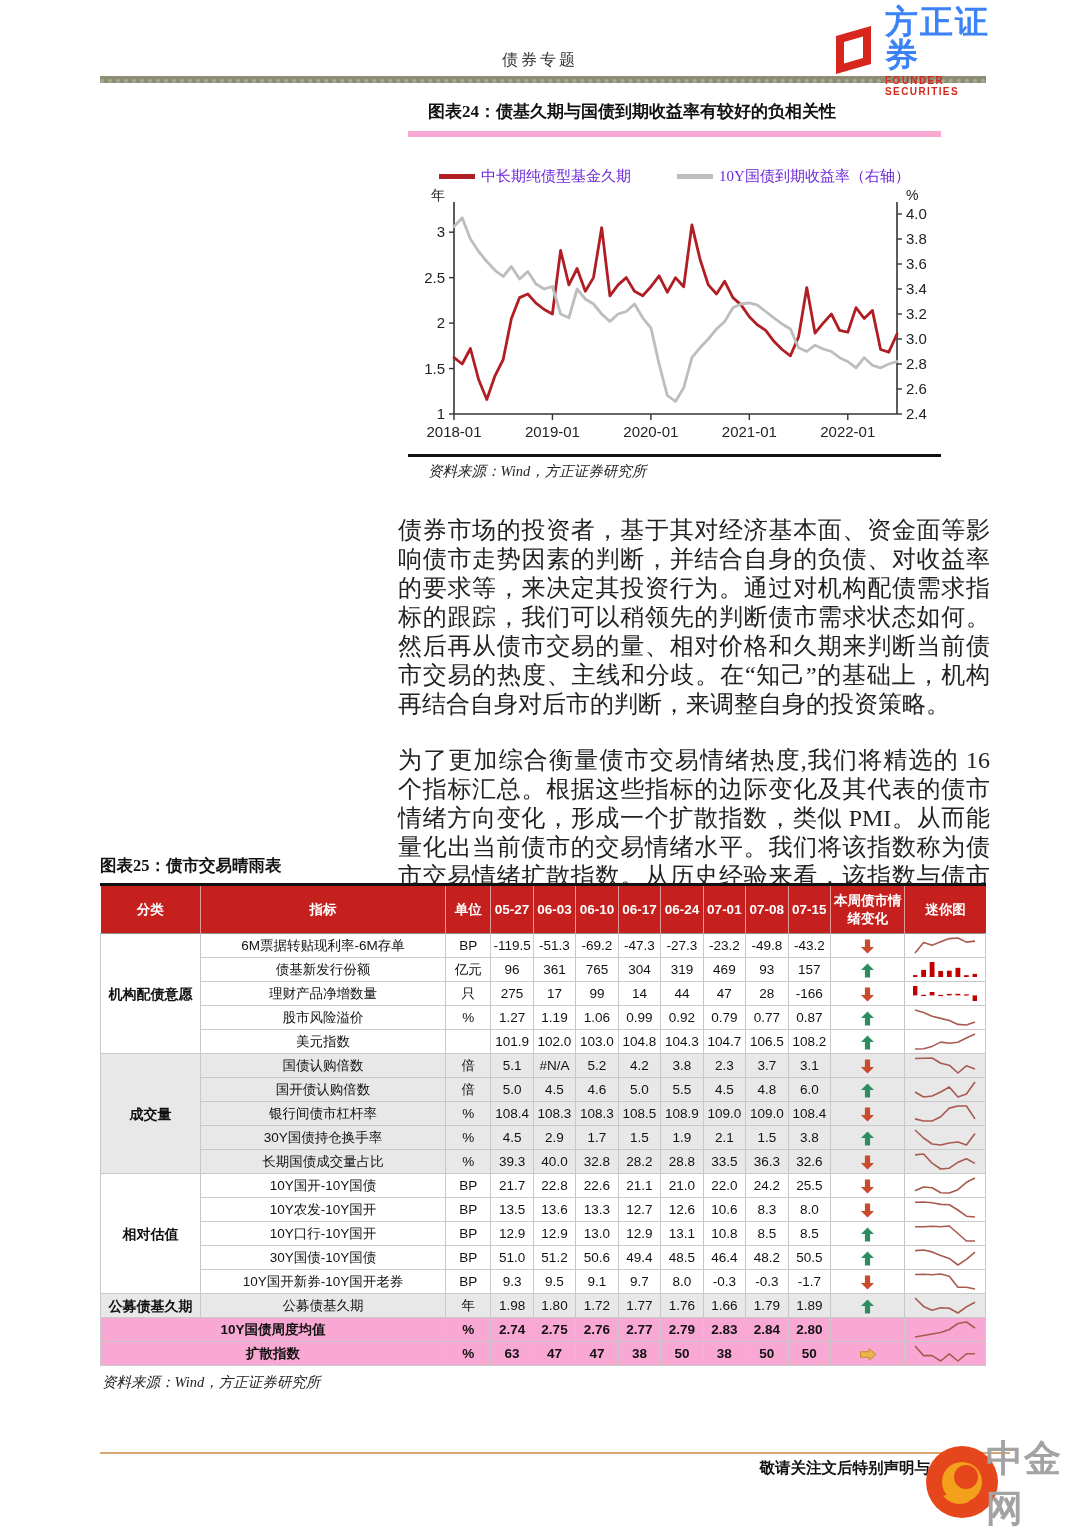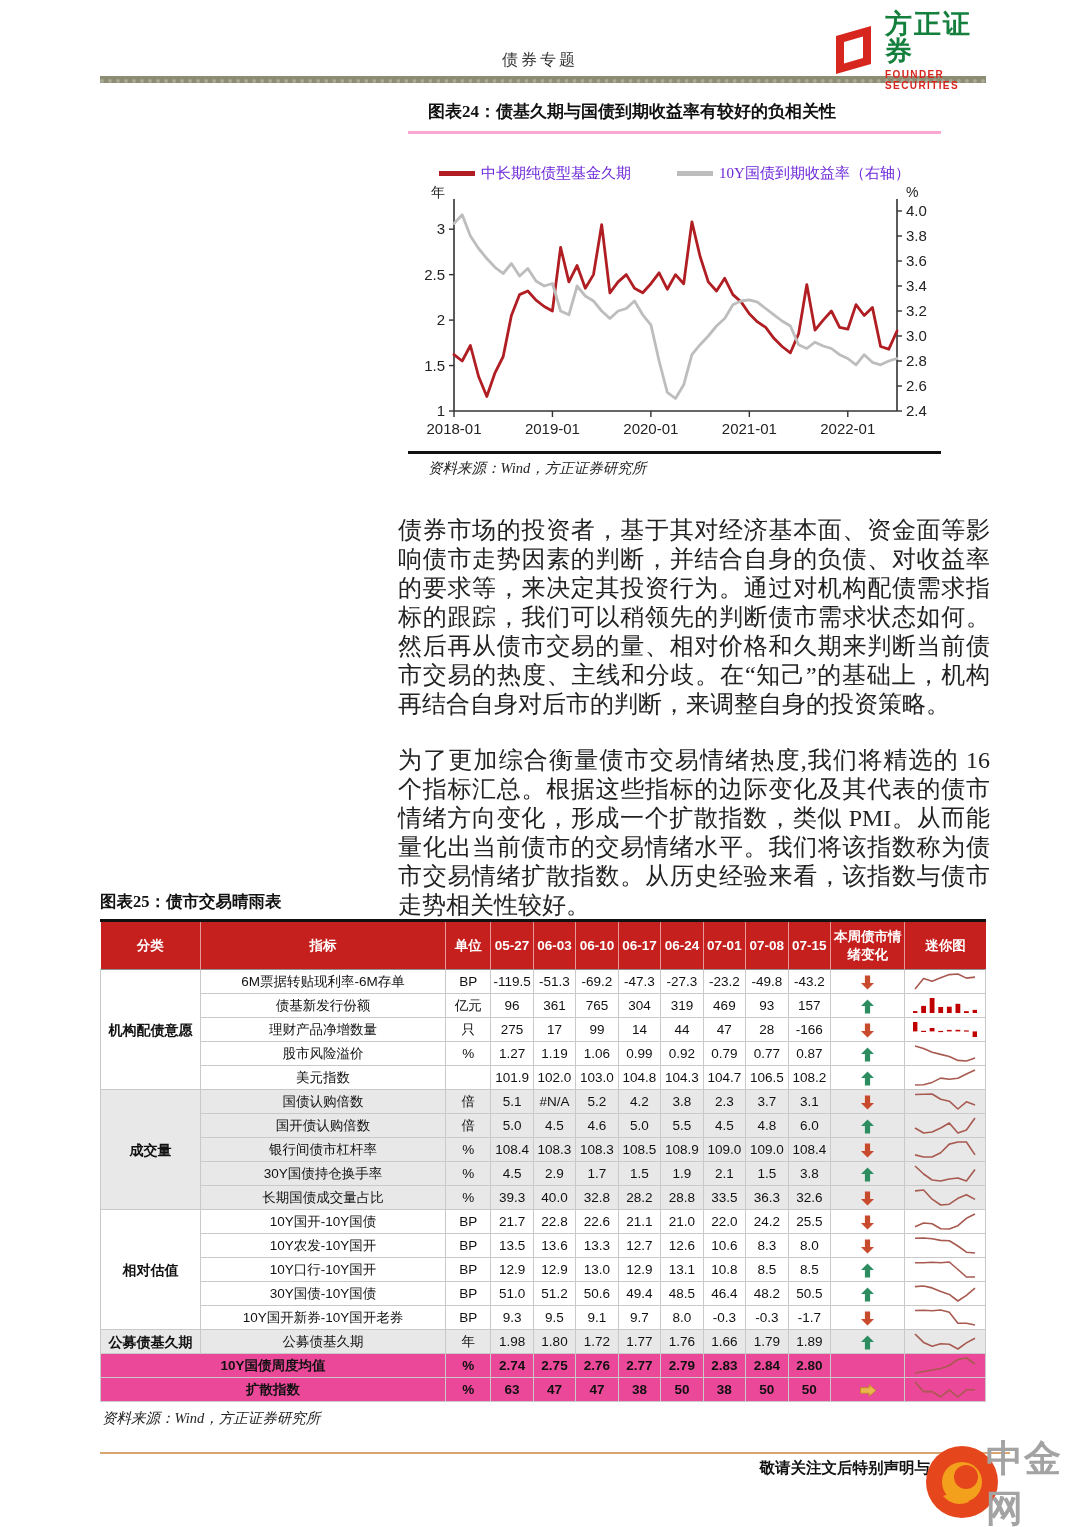--- a/index.html
+++ b/index.html
@@ -5,54 +5,54 @@
   html,body{margin:0;padding:0;background:#fff;}
   .page{position:relative;width:1080px;height:1527px;background:#fff;overflow:hidden;
         font-family:"Liberation Sans",sans-serif;color:#1a1a1a;}
 
   
   .doc-type{position:absolute;top:50px;left:0;width:100%;text-align:center;
             font-family:"Liberation Serif",serif;font-size:16px;letter-spacing:3px;color:#333;}
   .header-rule{position:absolute;top:76px;left:100px;width:886px;height:3px;
                background:#8d8d74;border-bottom:4px dotted #a9a995;}
   .logo{position:absolute;top:20px;left:833px;width:165px;height:62px;display:flex;align-items:center;gap:8px;}
-  .logo-text-cn{font-size:27px;font-weight:bold;color:#15803d;letter-spacing:2px;line-height:1;
+  .logo-text-cn{font-size:33px;font-weight:bold;color:#3b82f6;letter-spacing:2px;line-height:1;
                 font-family:"Liberation Sans",sans-serif;}
   .logo-text-en{font-size:10px;font-weight:bold;color:#d7261e;letter-spacing:1.4px;margin-top:4px;}
 
   
   .chart-block{position:absolute;top:100px;left:408px;width:533px;}
   .chart-title{font-family:"Liberation Serif",serif;font-weight:bold;font-size:17px;color:#111;
-               padding:0 0 8px 20px;border-bottom:3px solid #f9a8d4;}
+               padding:0 0 8px 20px;border-bottom:6px solid #f9a8d4;}
   .legend{display:flex;justify-content:center;gap:46px;margin-top:30px;
           font-family:"Liberation Serif",serif;font-size:15px;color:#6d28d9;align-items:center;}
   .legend-item{display:flex;align-items:center;gap:6px;}
   .legend-swatch{display:inline-block;width:36px;height:5px;}
   .chart-source{border-top:3px solid #111;margin-top:4px;padding:5px 0 0 20px;
                 font-family:"Liberation Serif",serif;font-style:italic;font-size:14.5px;color:#222;}
 
   
   .text-block{position:absolute;top:516px;left:398px;width:592px;}
   .text-block p{font-family:"Liberation Serif",serif;font-size:24px;line-height:29px;
                 text-align:justify;color:#222;margin:0 0 27px 0;}
 
   
-  .table-block{position:absolute;top:855px;left:100px;width:886px;margin-top:36px;}
+  .table-block{position:absolute;top:855px;left:100px;width:886px;}
   .table-title{font-family:"Liberation Serif",serif;font-weight:bold;font-size:16.5px;color:#111;
                padding-bottom:6px;border-bottom:3px solid #111;}
   table.rain{width:100%;border-collapse:collapse;table-layout:fixed;margin-top:0;}
   table.rain th{background:#c5201e;color:#fff;font-size:13.5px;font-weight:bold;
                 padding:6px 1px;line-height:1.3;border-left:1px solid rgba(255,255,255,.55);}
   table.rain th:first-child{border-left:none;}
   table.rain td{font-size:13.5px;text-align:center;padding:2px 1px;line-height:18px;
                 border:1px solid #c9c9c9;color:#111;background:#fff;}
   table.rain tr.shade td{background:#e8e8e8;}
   table.rain td.cat{font-weight:bold;font-size:14px;}
   table.rain tr.group-start td{border-top:1.6px solid #8f8f8f;}
-  table.rain tr.summary td{background:#ec4899;font-weight:bold;}
+  table.rain tr.summary td{background:#f9a8d4;font-weight:bold;}
   table.rain td.spark svg, table.rain td.trend svg{vertical-align:middle;}
   .table-source{font-family:"Liberation Serif",serif;font-style:italic;font-size:14.5px;
                 color:#222;margin-top:7px;padding-left:2px;}
 
   
   .footer-rule{position:absolute;top:1452px;left:100px;width:910px;height:2px;background:#d9a571;}
   .page-num{position:absolute;top:1460px;left:0;width:1080px;text-align:center;
             font-family:"Liberation Serif",serif;font-size:15px;color:#333;}
   .disclaimer{position:absolute;top:1458px;left:600px;width:392px;text-align:right;
               font-weight:bold;font-size:15.5px;color:#111;}

